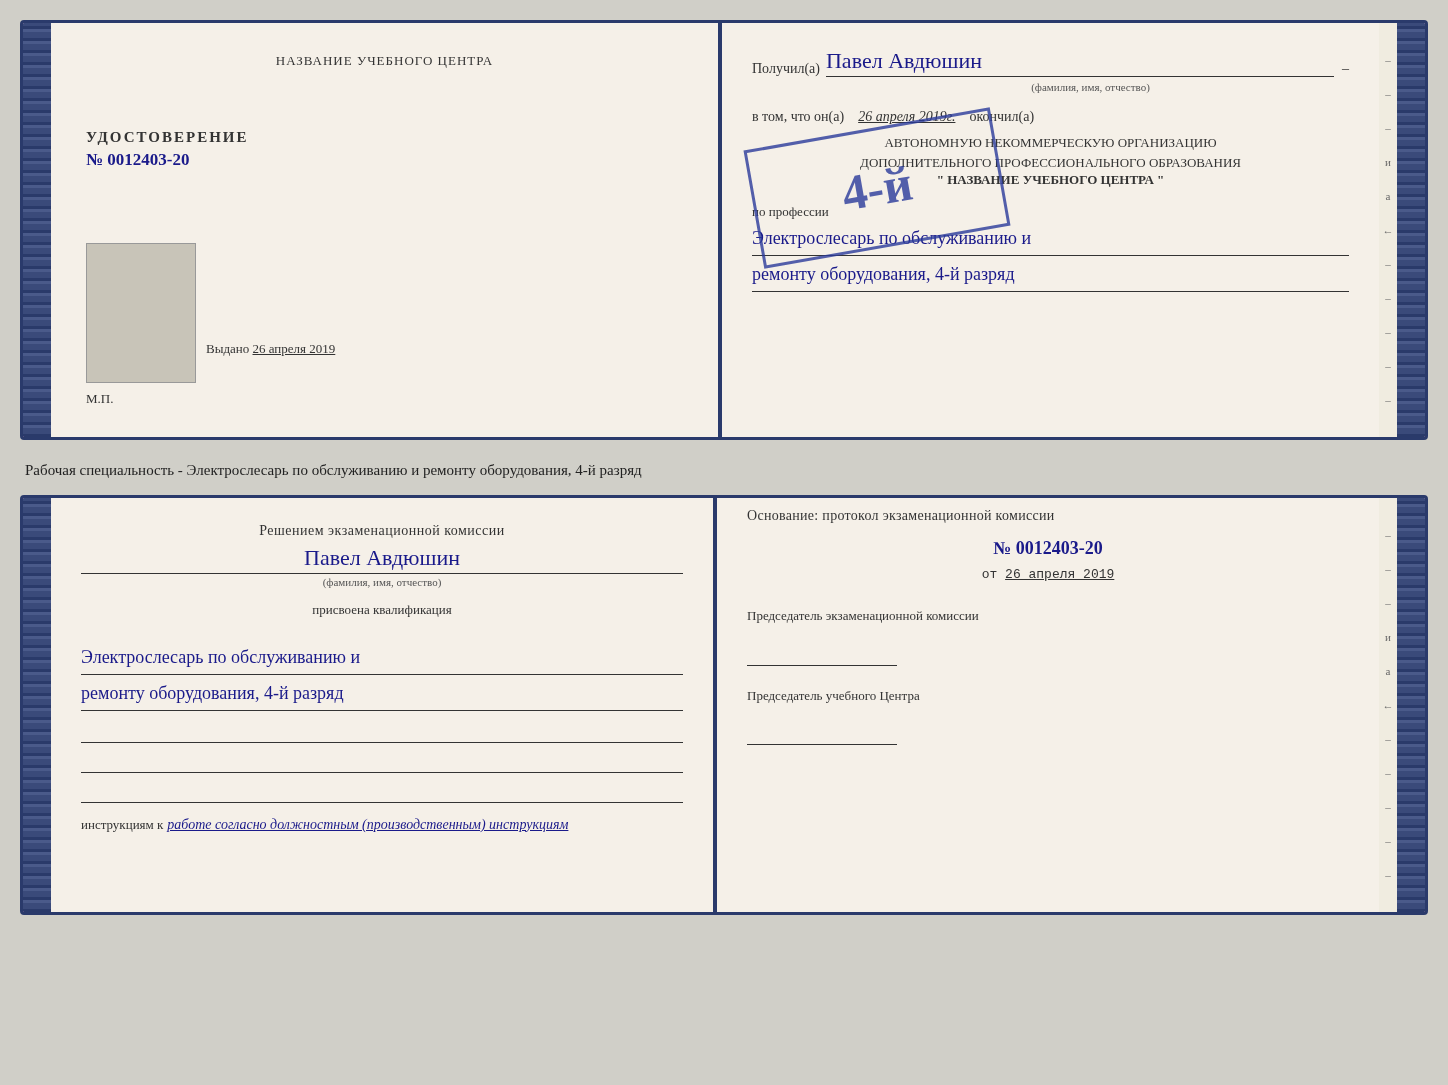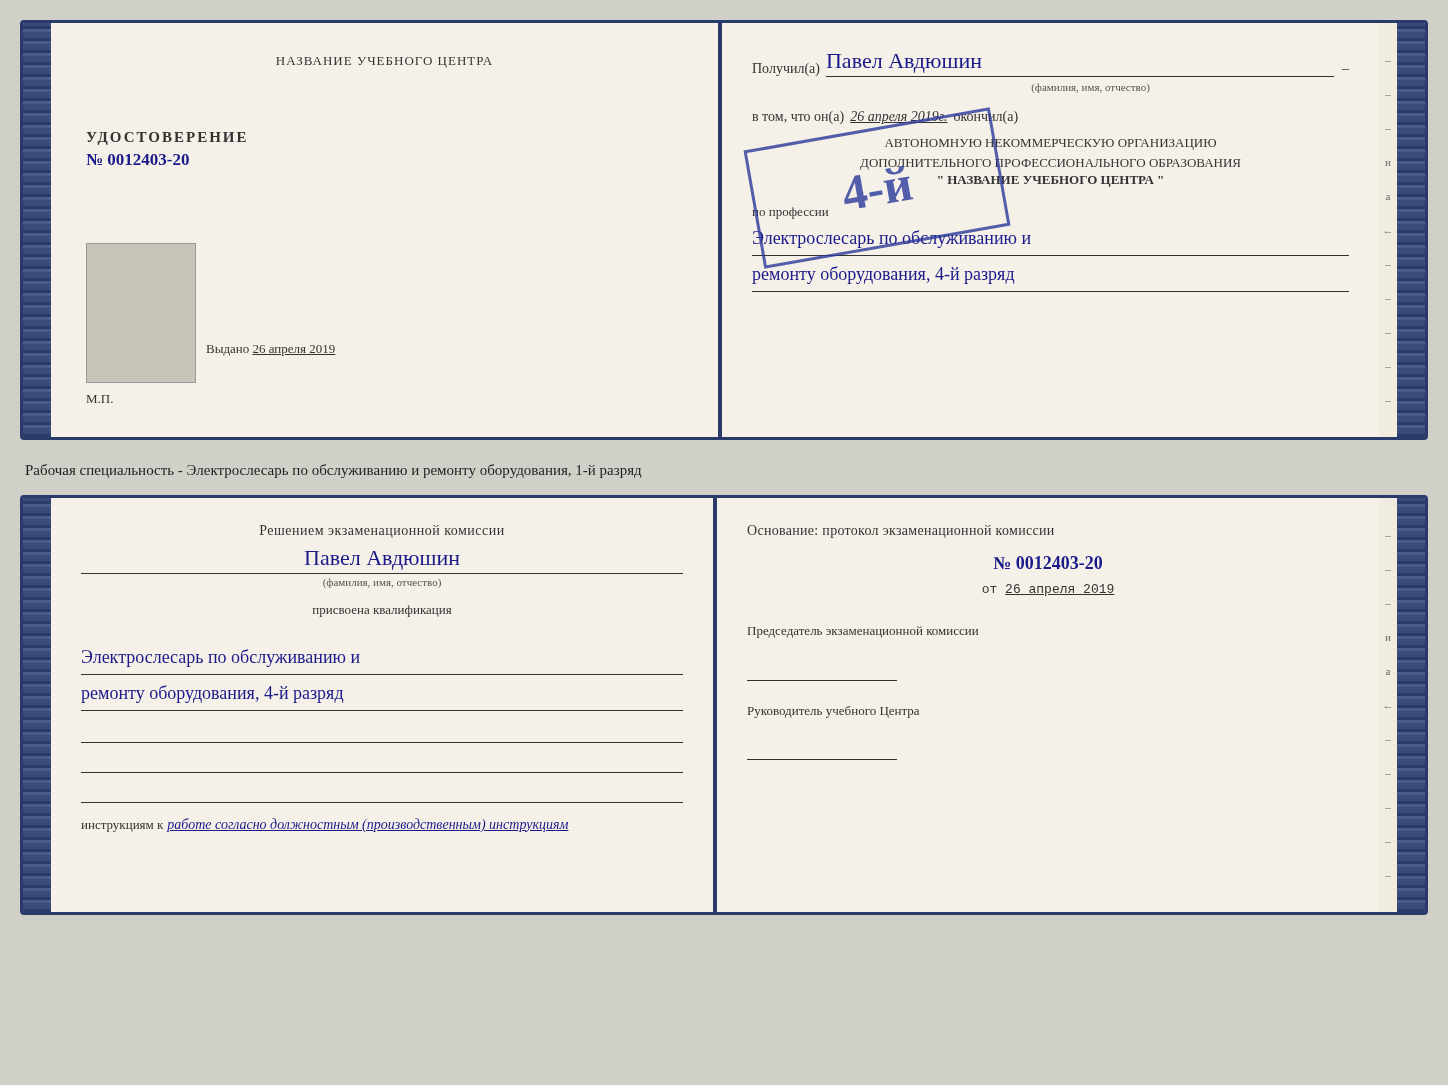--- a/index.html
+++ b/index.html
@@ -166,21 +166,21 @@
       margin-left: 80px;
       margin-bottom: 16px;
     }
 
     .vtom-line {
       font-size: 14px;
       color: #333;
       margin-bottom: 8px;
       display: flex;
       align-items: baseline;
-      gap: 6px;
+      gap: 14px;
     }
 
     .vtom-date {
       font-style: italic;
       text-decoration: underline;
       font-size: 14px;
     }
 
     .okончил-label {
       font-size: 14px;
@@ -332,21 +332,21 @@
     .dopusk-value {
       font-style: italic;
       text-decoration: underline;
       color: #1a1a8a;
       font-family: 'Segoe Script', 'Comic Sans MS', cursive;
       font-size: 14px;
     }
 
     
     .bottom-right {
-      padding: 25px 30px;
+      padding: 10px 30px;
     }
 
     .osnovanie-title {
       font-size: 14px;
       color: #333;
       letter-spacing: 0.3px;
       margin-bottom: 14px;
     }
 
     .protocol-number {
@@ -512,21 +512,21 @@
       <div class="edge-dash">–</div>
       <div class="edge-dash">–</div>
       <div class="edge-dash">–</div>
       <div class="edge-dash">–</div>
       <div class="edge-dash">–</div>
     </div>
 
     <div class="spine-right"></div>
   </div>
 
-  <div class="middle-text">Рабочая специальность - Электрослесарь по обслуживанию и ремонту оборудования, 1-й разряд</div>
+  <div class="middle-text">Рабочая специальность - Электрослесарь по обслуживанию и ремонту оборудования, 4-й разряд</div>
 
   <div class="document-bottom">
 
     <div class="spine-left"></div>
 
     <div class="page-left bottom-left">
       <div class="resheniem-title">Решением экзаменационной комиссии</div>
       <div class="bottom-name">Павел Авдюшин</div>
       <div class="fio-sub-bottom">(фамилия, имя, отчество)</div>
 
@@ -557,21 +557,21 @@
       <div class="ot-date">
         <span>от</span>
         <span class="ot-date-val">26 апреля 2019</span>
       </div>
 
       <div class="chairman-block">
         <div class="chairman-label">Председатель экзаменационной комиссии</div>
         <div class="signature-line"></div>
       </div>
 
-      <div class="rukovod-label">Руководитель учебного Центра</div>
+      <div class="rukovod-label">Председатель учебного Центра</div>
       <div class="signature-line"></div>
     </div>
 
     <div class="edge-dashes">
       <div class="edge-dash">–</div>
       <div class="edge-dash">–</div>
       <div class="edge-dash">–</div>
       <div class="edge-dash">и</div>
       <div class="edge-dash">а</div>
       <div class="edge-dash">←</div>

